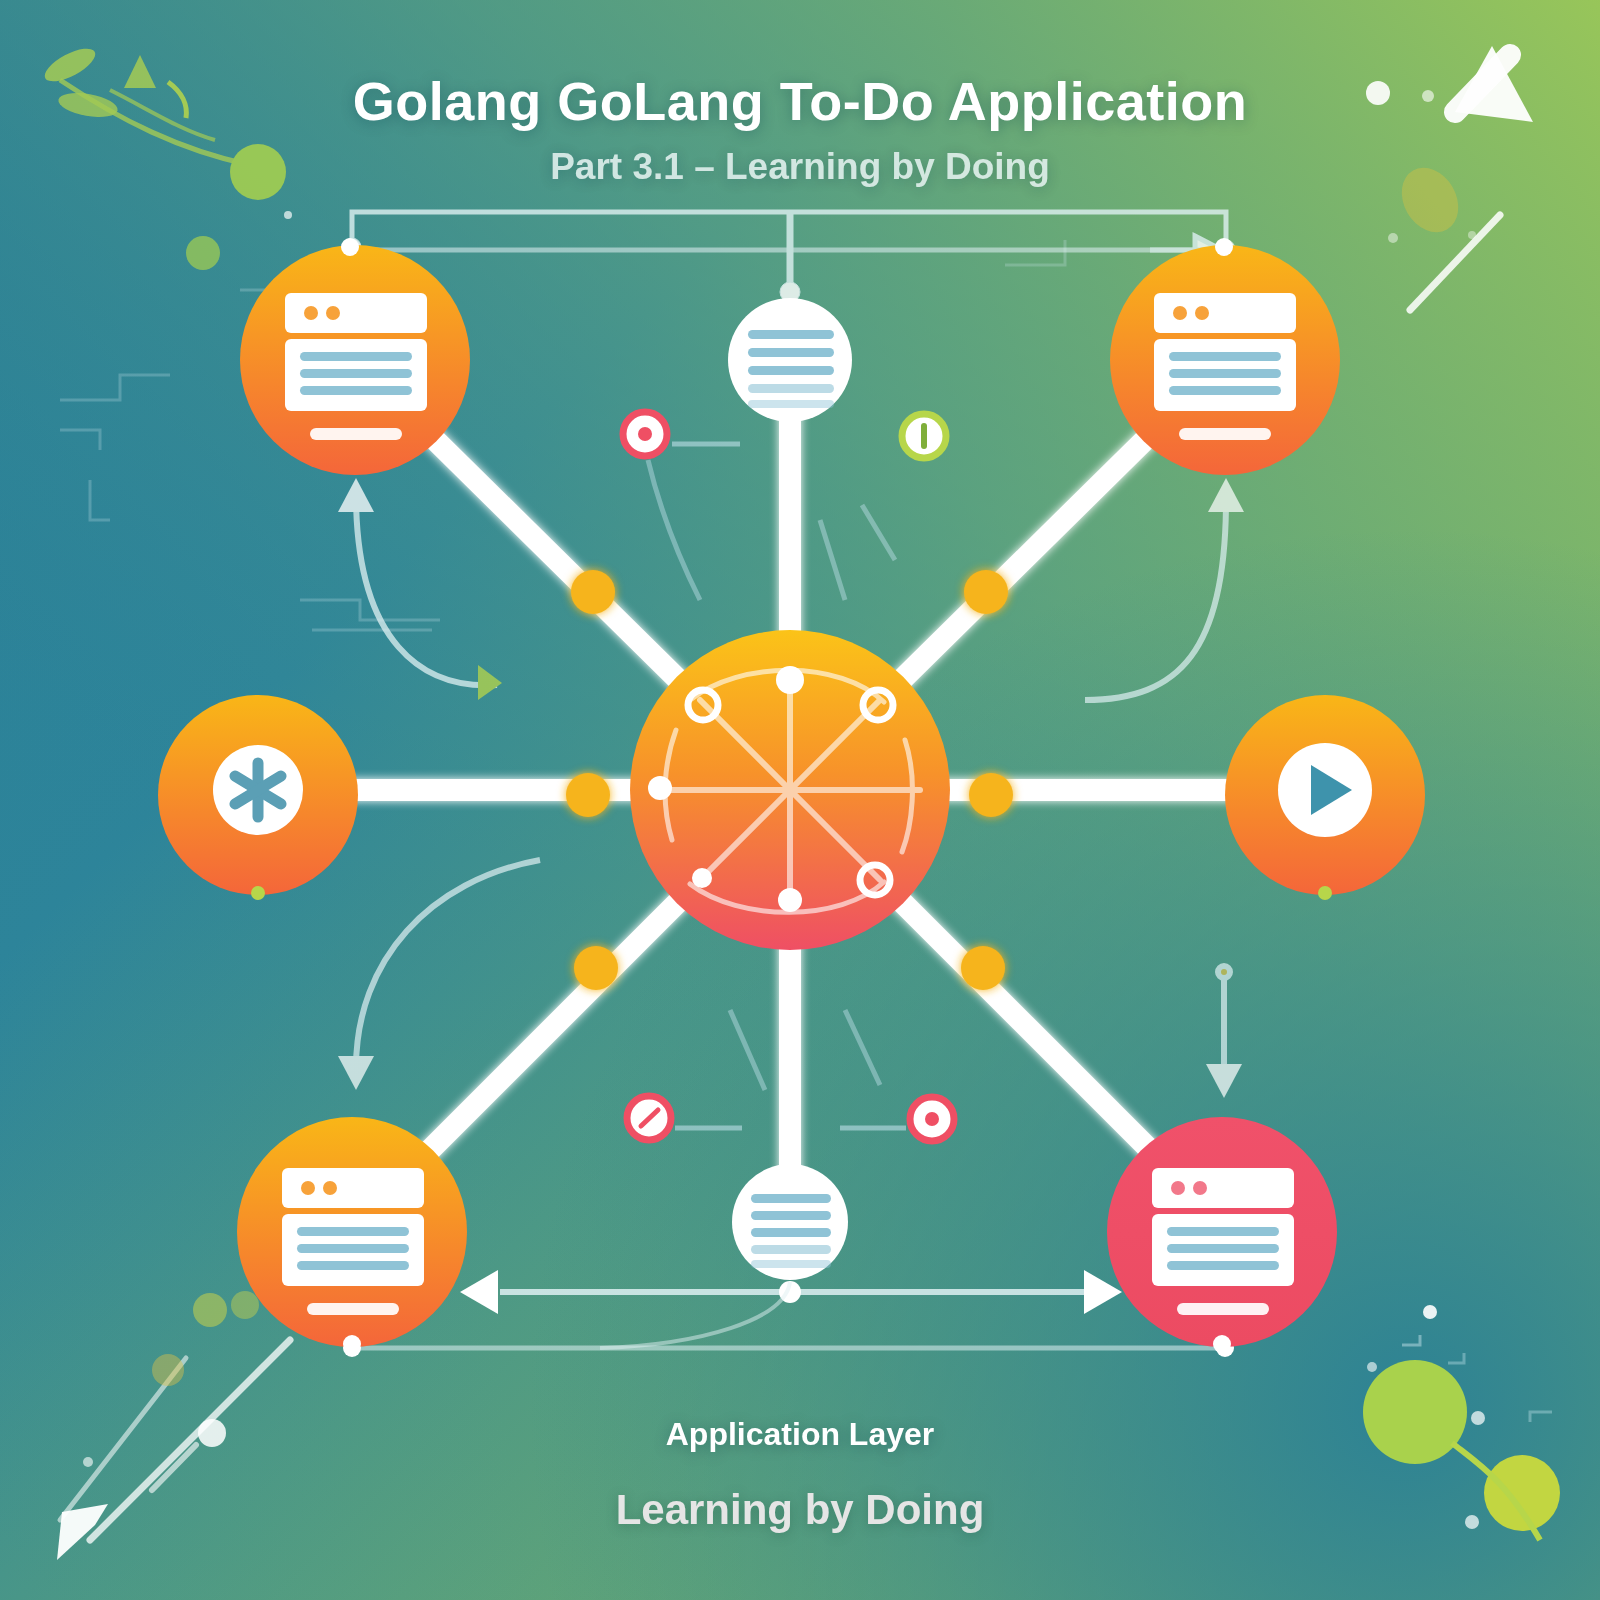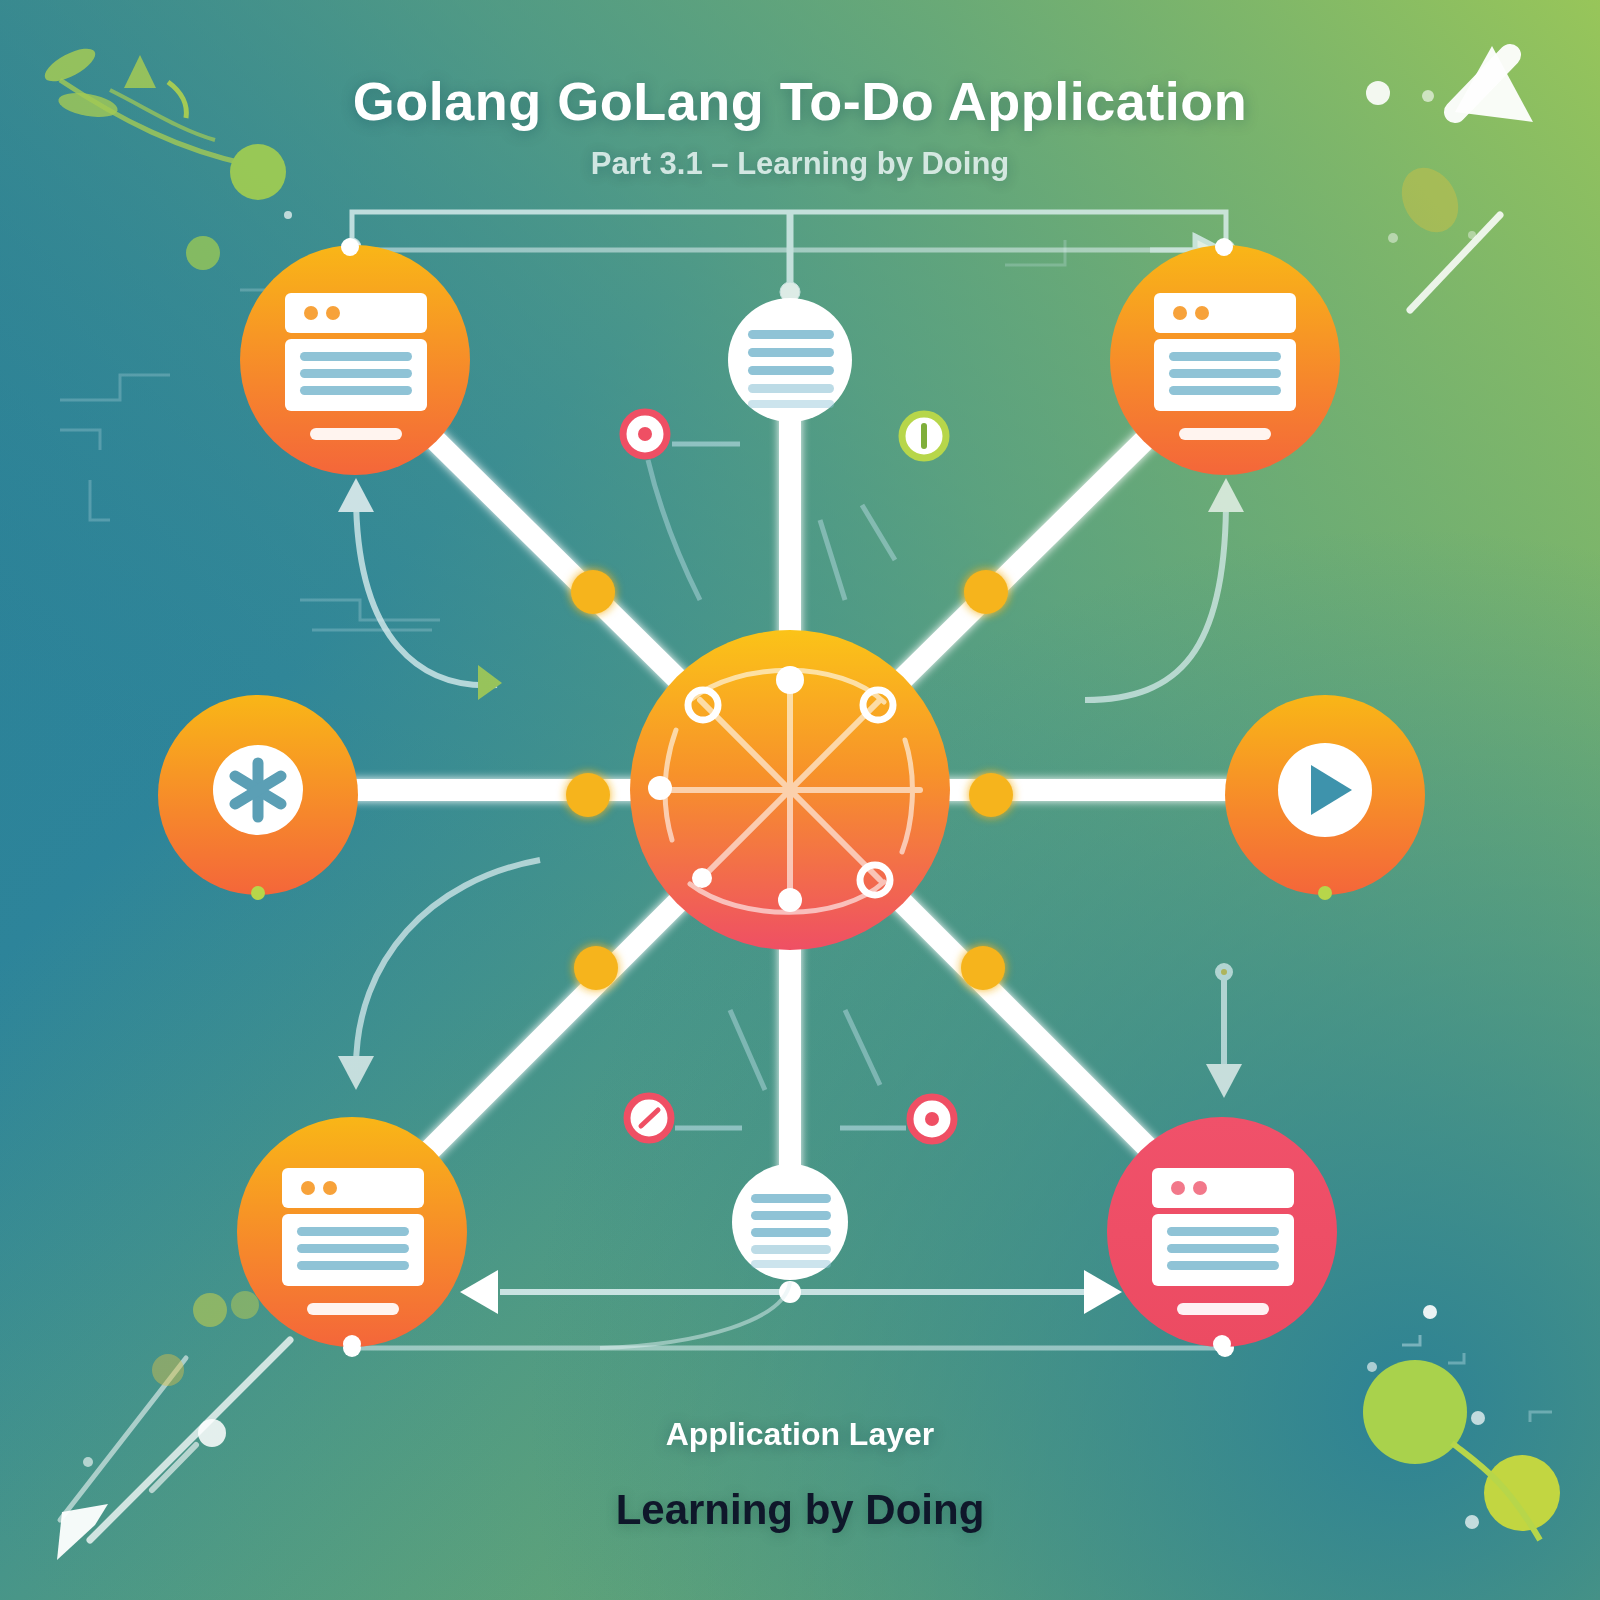--- a/index.html
+++ b/index.html
@@ -36,35 +36,35 @@
     pointer-events: none;
   }
   #title {
     top: 70px;
     font-size: 54px;
     font-weight: bold;
     letter-spacing: 0.5px;
   }
   #subtitle {
     top: 146px;
-    font-size: 31px;
+    font-size: 37px;
     font-weight: bold;
     color: #e8f4f2;
     opacity: 0.85;
   }
   #footer-title {
     top: 1416px;
     font-size: 32px;
     font-weight: bold;
   }
   #footer-sub {
     top: 1486px;
     font-size: 42px;
     font-weight: bold;
-    color: #0f172a;
+    color: #e5e5e5;
     text-shadow: 0 2px 12px rgba(30,80,60,0.35);
   }
 </style>
 </head>
 <body>
 
 <div id="stage">
 
   <svg id="bg" viewBox="0 0 1600 1600">
     <defs>

